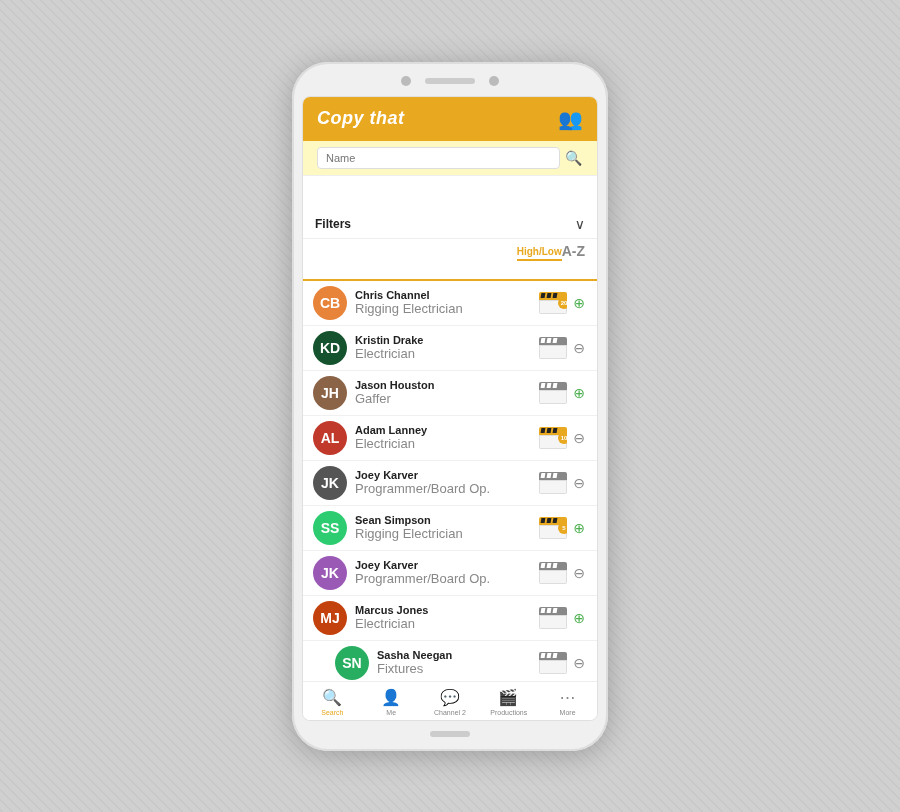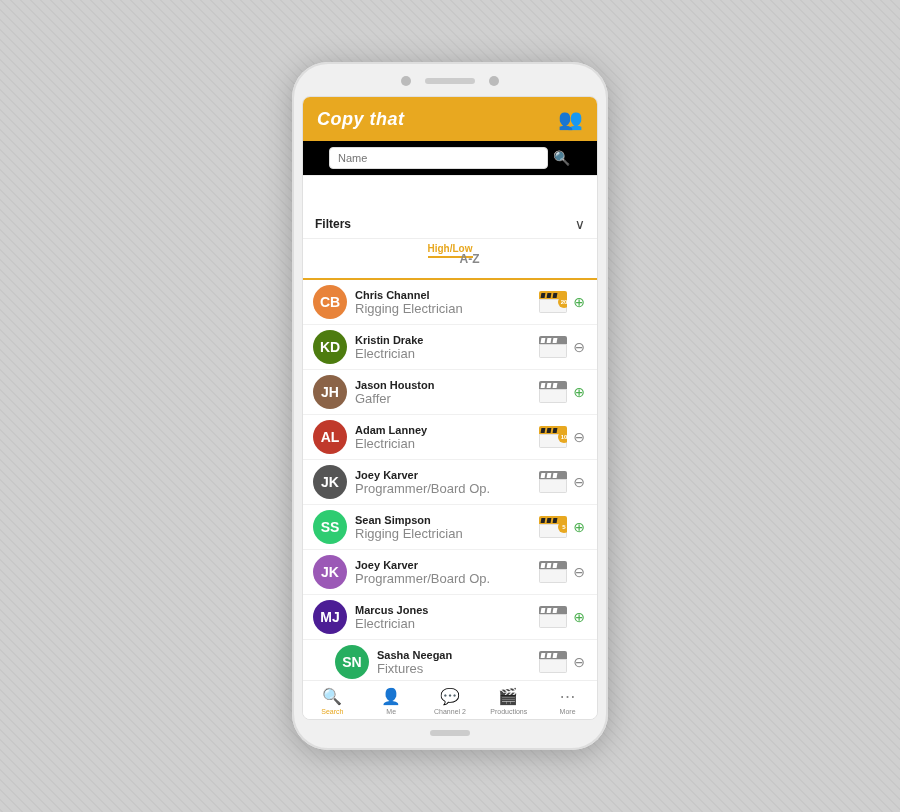--- a/index.html
+++ b/index.html
@@ -61,23 +61,23 @@
       font-style: italic;
       letter-spacing: 0.5px;
     }
     .header-icon {
       font-size: 20px;
       color: #fff;
     }
     .search-bar {
       display: flex;
       align-items: center;
-      padding: 6px 26px;
+      padding: 6px 14px;
       border-bottom: 1px solid #eee;
-      background: #000000;
+      background: #fef9c3;
     }
     .search-input {
       flex: 1;
       border: 1px solid #ddd;
       border-radius: 4px;
       padding: 4px 8px;
       font-size: 11px;
       color: #999;
       outline: none;
       background: #fff;
@@ -103,38 +103,36 @@
       font-weight: 600;
       color: #222;
     }
     .filters-chevron {
       font-size: 14px;
       color: #444;
     }
     .sort-row {
       display: flex;
       align-items: center;
-      justify-content: flex-start;
-      padding: 4px 12px 12px 12px;
+      justify-content: flex-end;
+      padding: 4px 12px 20px 12px;
       border-bottom: 2px solid #E8A820;
-      flex-direction: column;
     }
     .sort-label {
       font-size: 10px;
       font-weight: 700;
       color: #E8A820;
       border-bottom: 2px solid #E8A820;
       padding-bottom: 2px;
       margin-bottom: -6px;
     }
     .sort-label-az {
-      font-size: 12px;
+      font-size: 14px;
       font-weight: 700;
       color: #888;
-      margin-left: 39px;
     }
     .person-list {
       overflow-y: auto;
       max-height: 400px;
     }
     .person-row {
       display: flex;
       align-items: center;
       padding: 5px 10px;
       border-bottom: 1px solid #f0f0f0;
@@ -280,27 +278,27 @@
     }
     .phone-home-btn {
       width: 40px;
       height: 6px;
       background: #ccc;
       border-radius: 3px;
     }
 
     
     .av-orange { background: #E8833A; }
-    .av-blue { background: #4d7c0f; }
+    .av-blue { background: #14532d; }
     .av-brown { background: #8B6347; }
     .av-red { background: #c0392b; }
     .av-dark { background: #555; }
     .av-teal { background: #2ECC71; }
     .av-purple { background: #9B59B6; }
-    .av-navy { background: #4c1d95; }
+    .av-navy { background: #c2410c; }
     .av-green { background: #27AE60; margin-left: 22px; }
   </style>
 </head>
 <body>
 
 <div class="phone-outer">
   <div class="phone-top-bar">
     <div class="phone-camera"></div>
     <div class="phone-speaker"></div>
     <div class="phone-camera"></div>

